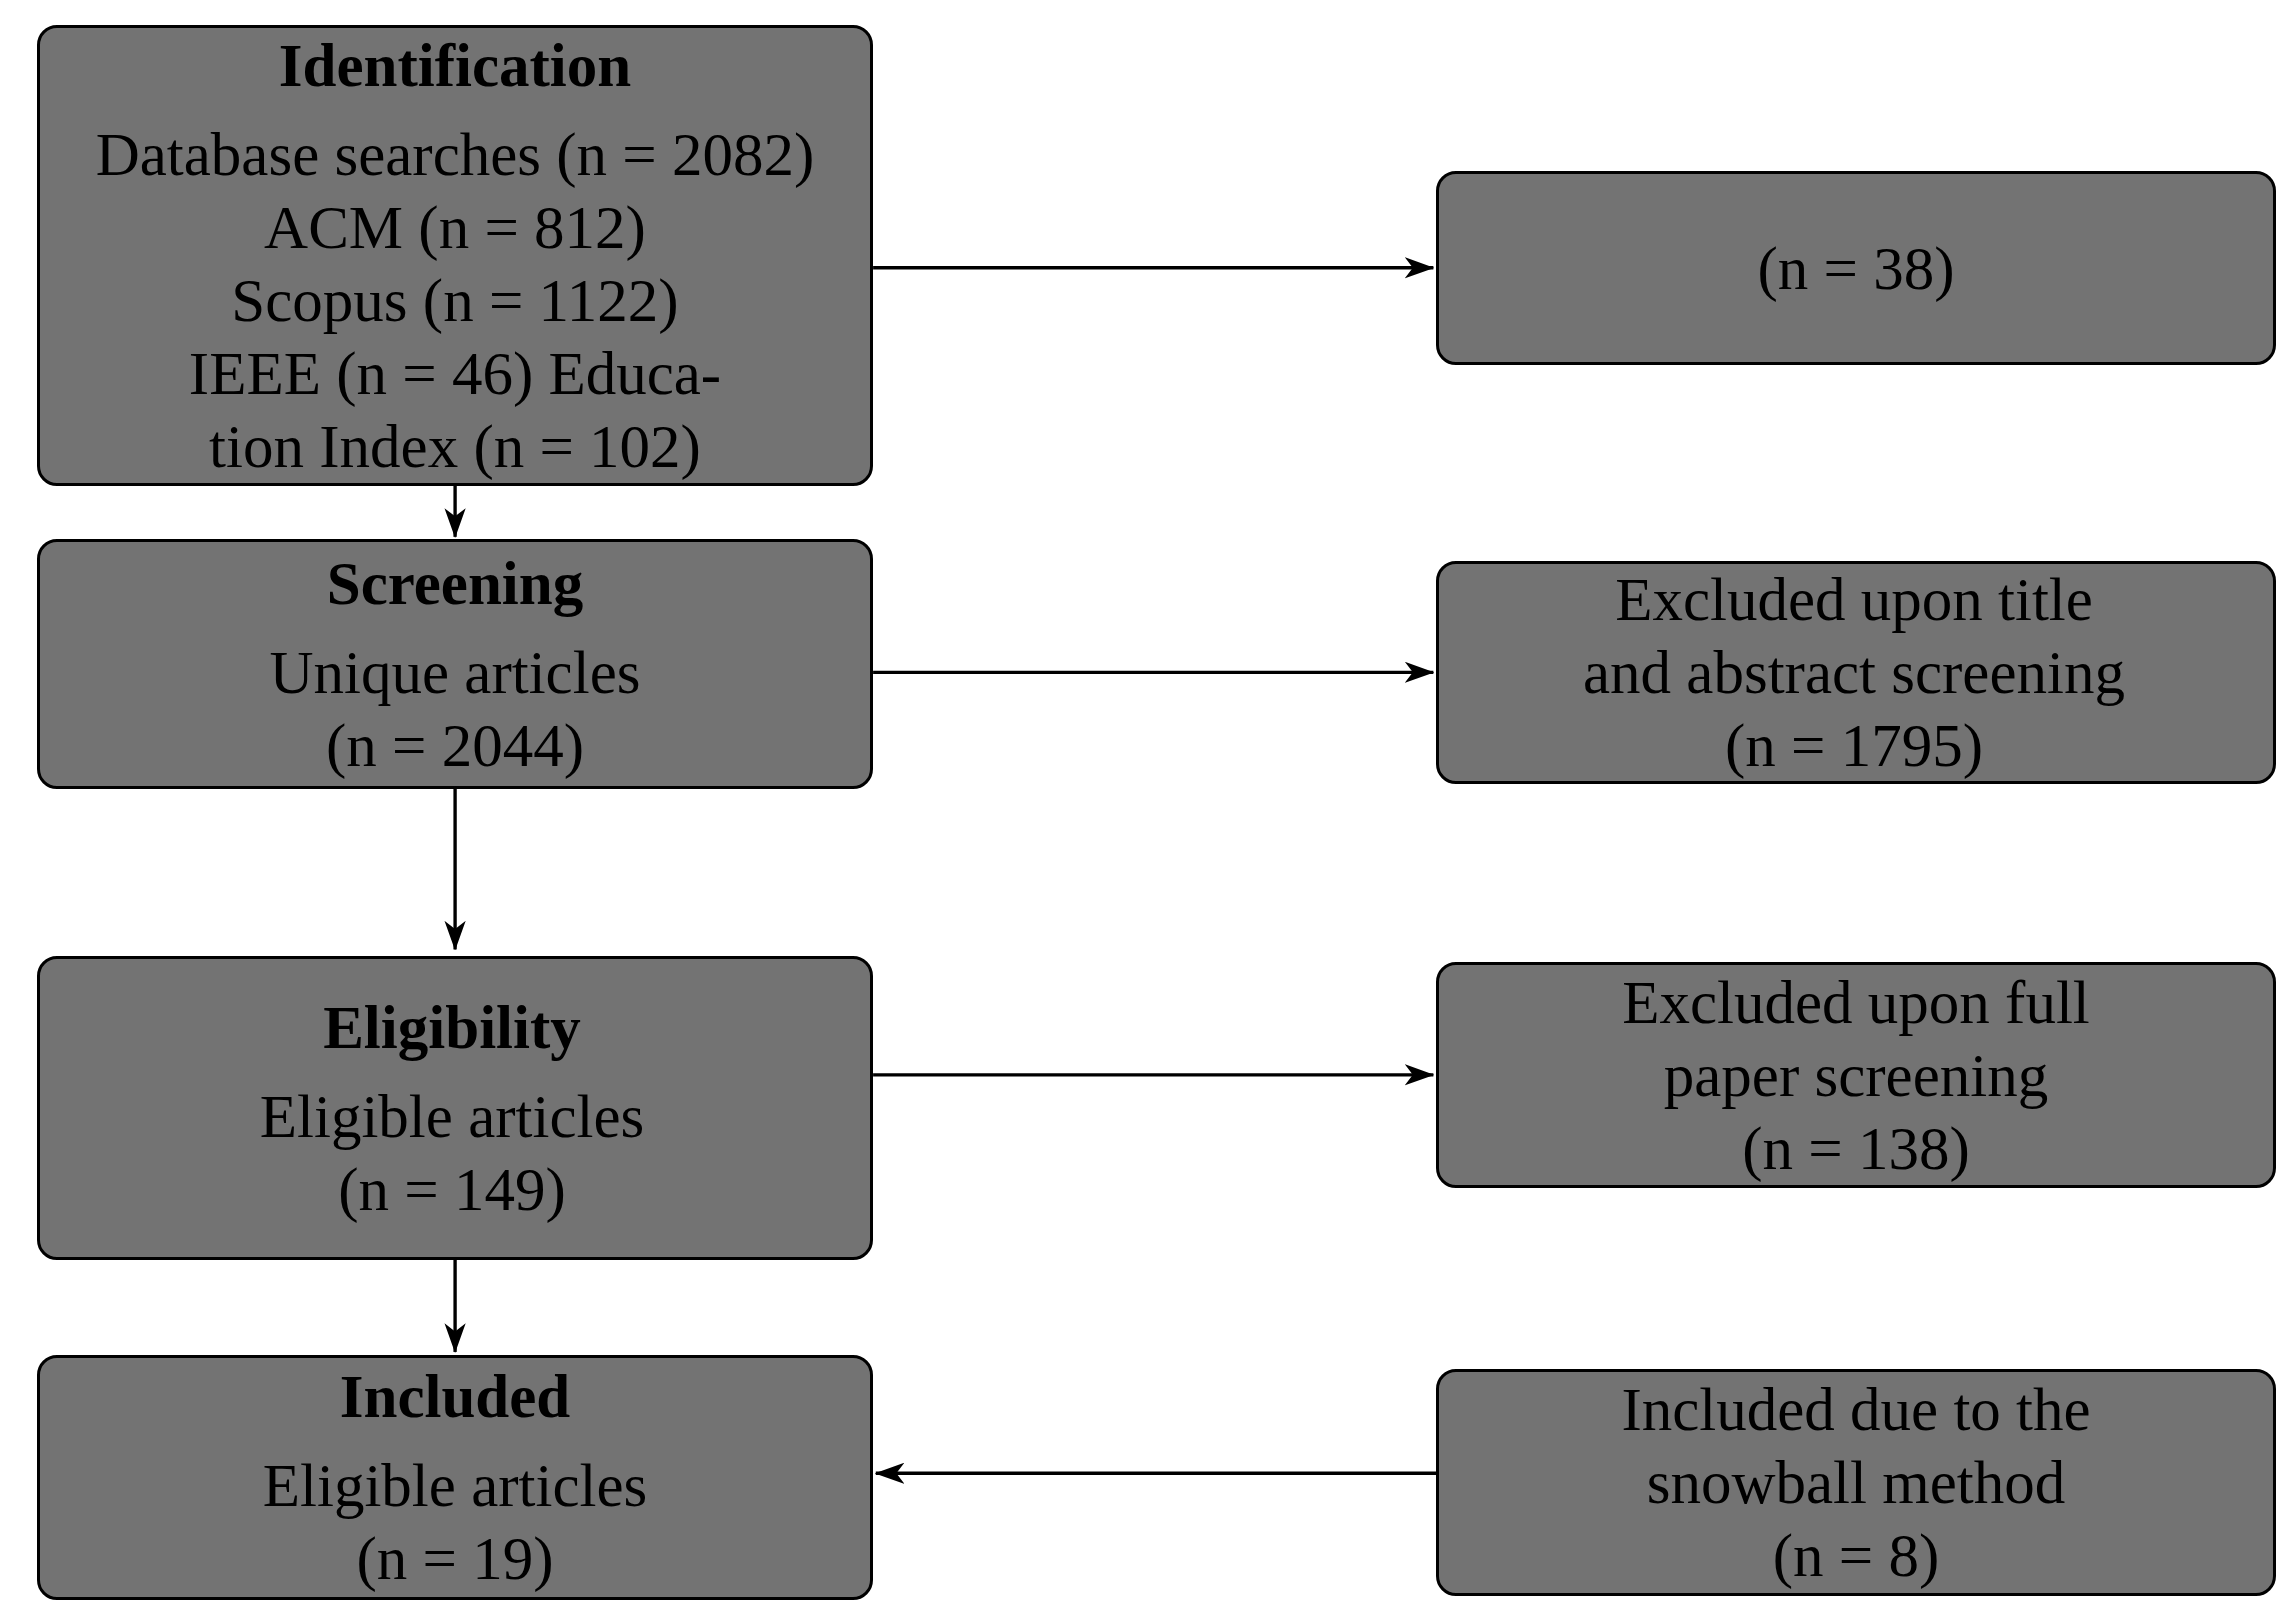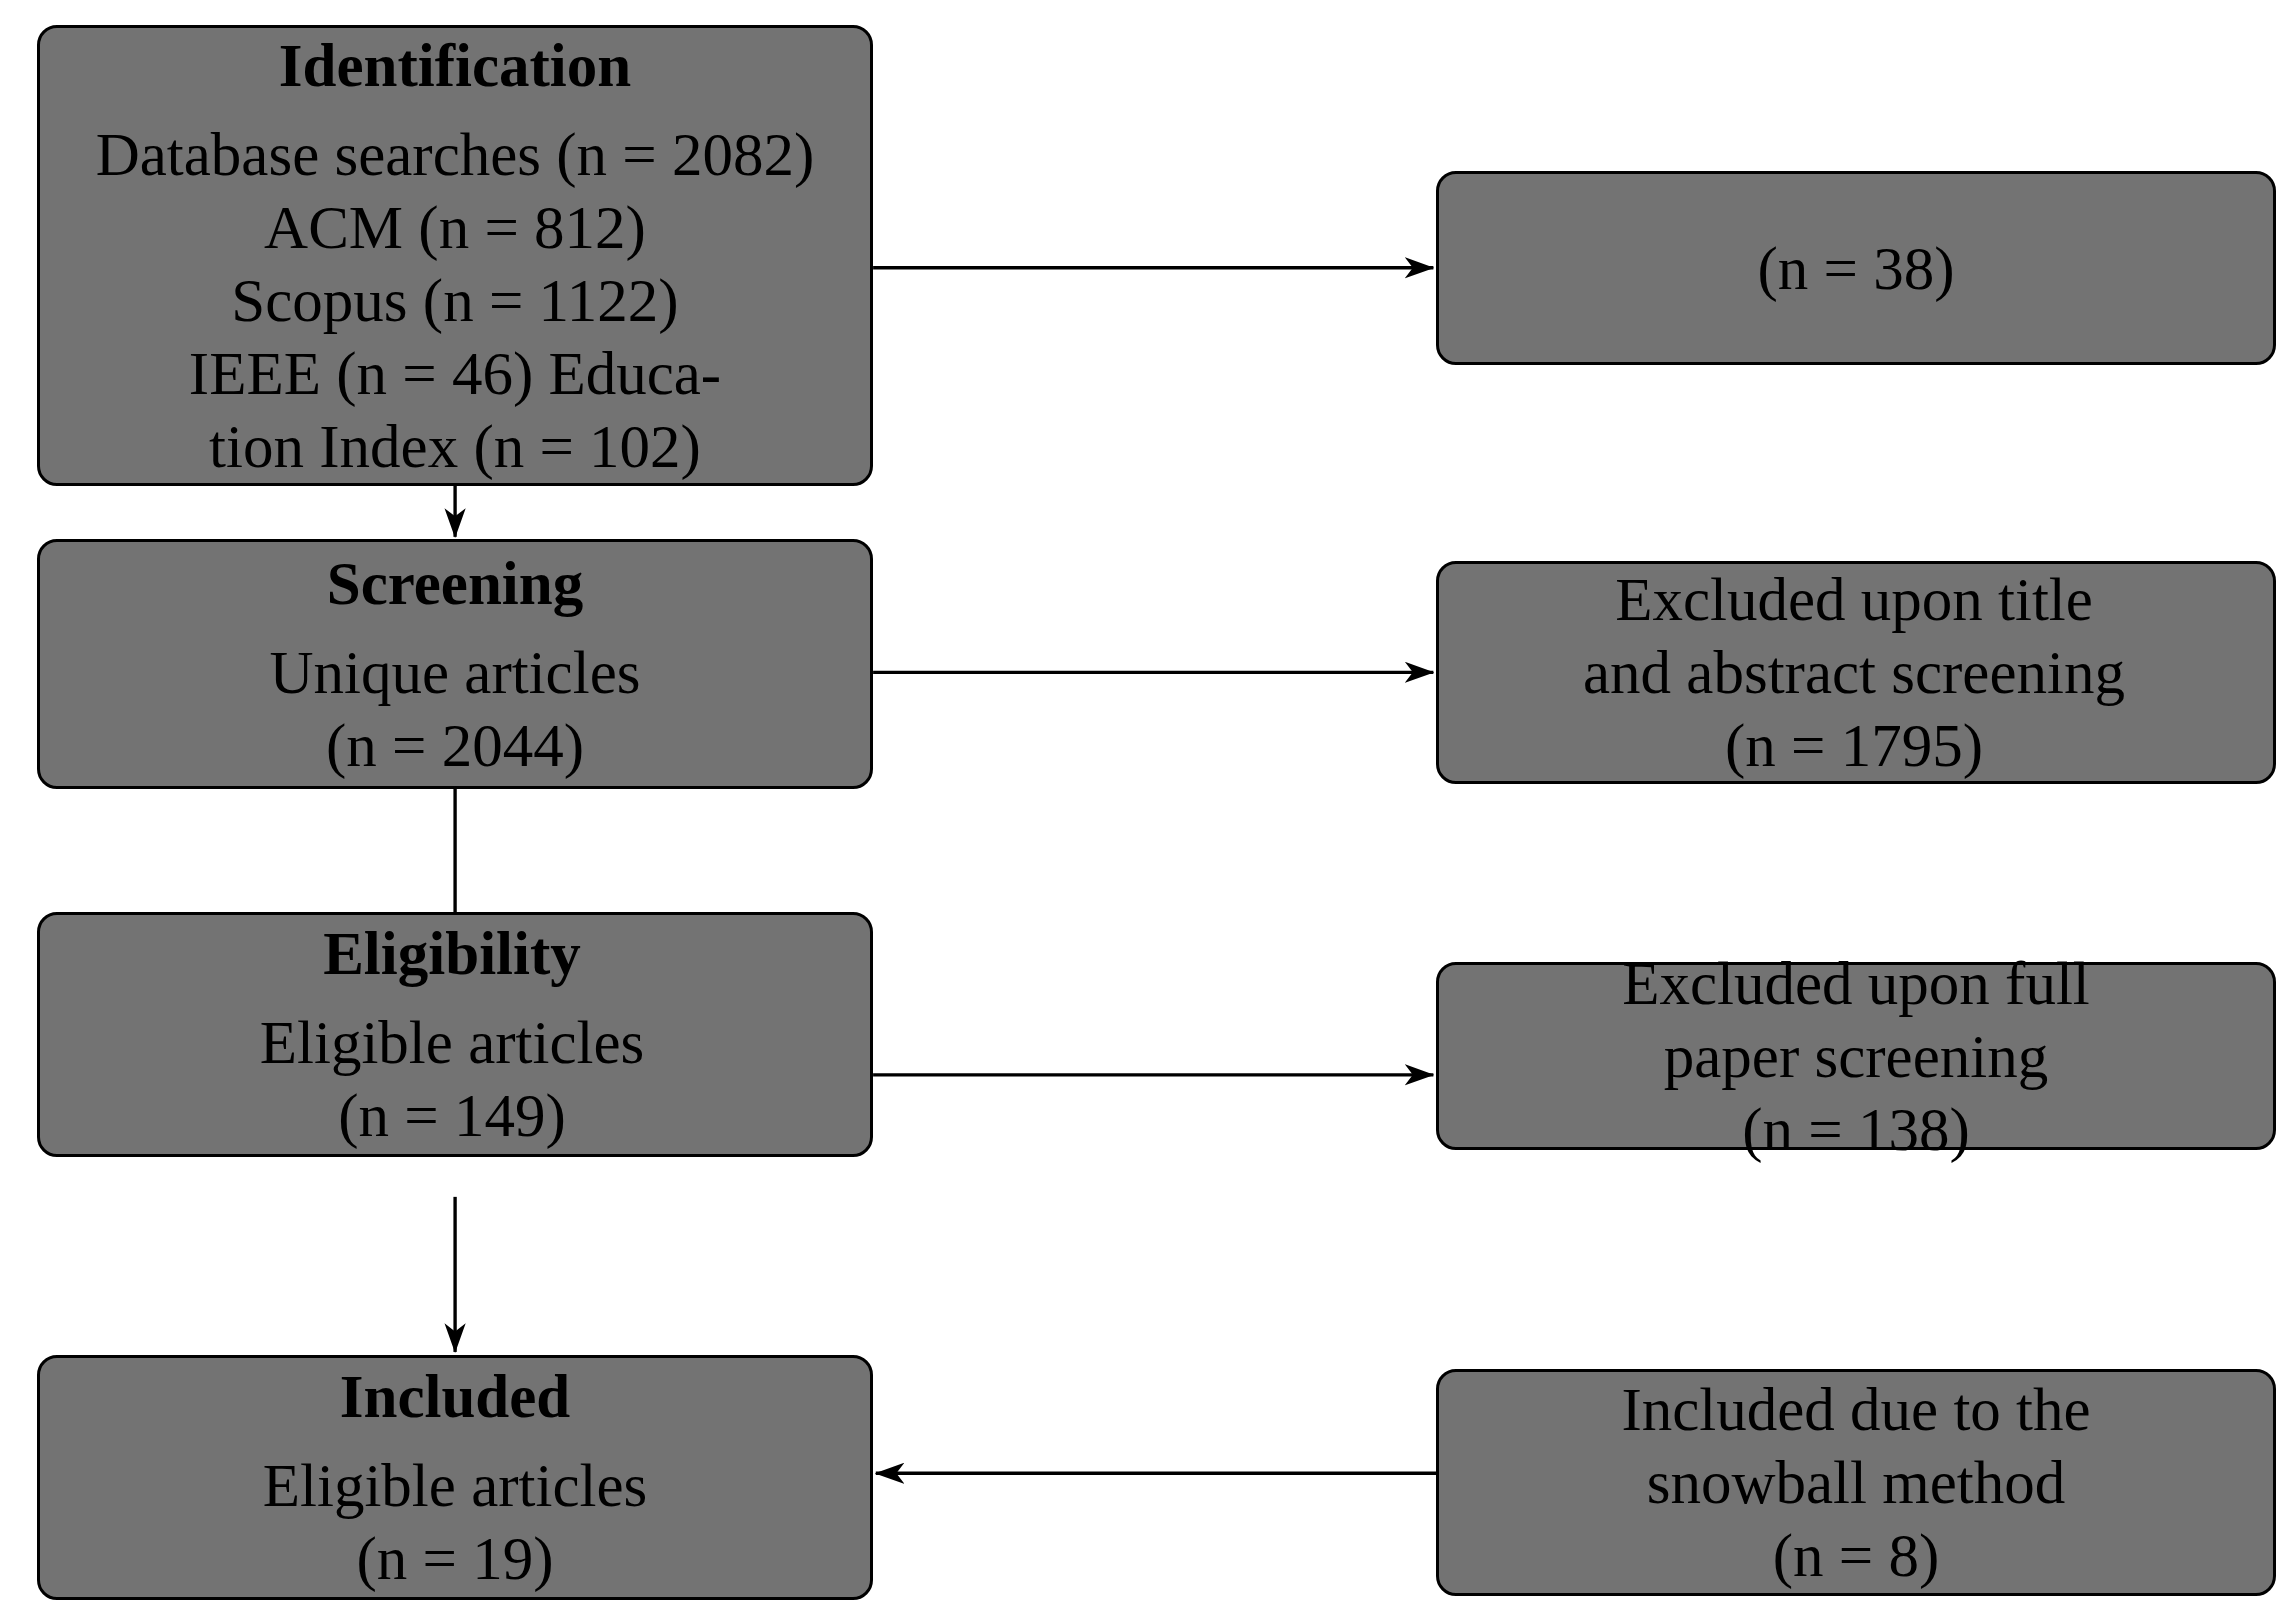--- a/index.html
+++ b/index.html
@@ -35,27 +35,27 @@
     font-weight: bold;
     margin-bottom: 16px;
   }
   .box-line {
     white-space: nowrap;
   }
   
   .l-box { left: 37px; width: 836px; }
   .l1 { top: 25px;   height: 461px; }
   .l2 { top: 539px;  height: 250px; }
-  .l3 { top: 912px; height: 245px; padding-left: 10px; }
+  .l3 { top: 956px; height: 304px; padding-left: 10px; }
   .l4 { top: 1355px; height: 245px; }
   
   .r-box { left: 1436px; width: 840px; }
   .r1 { top: 171px;  height: 194px; }
   .r2 { top: 561px;  height: 223px; padding-left: 12px; }
-  .r3 { top: 962px; height: 188px; }
+  .r3 { top: 962px; height: 226px; }
   .r4 { top: 1369px; height: 227px; }
 
   svg.arrows {
     position: absolute;
     left: 0; top: 0;
     width: 2295px;
     height: 1613px;
     pointer-events: none;
   }
   svg.arrows line {

